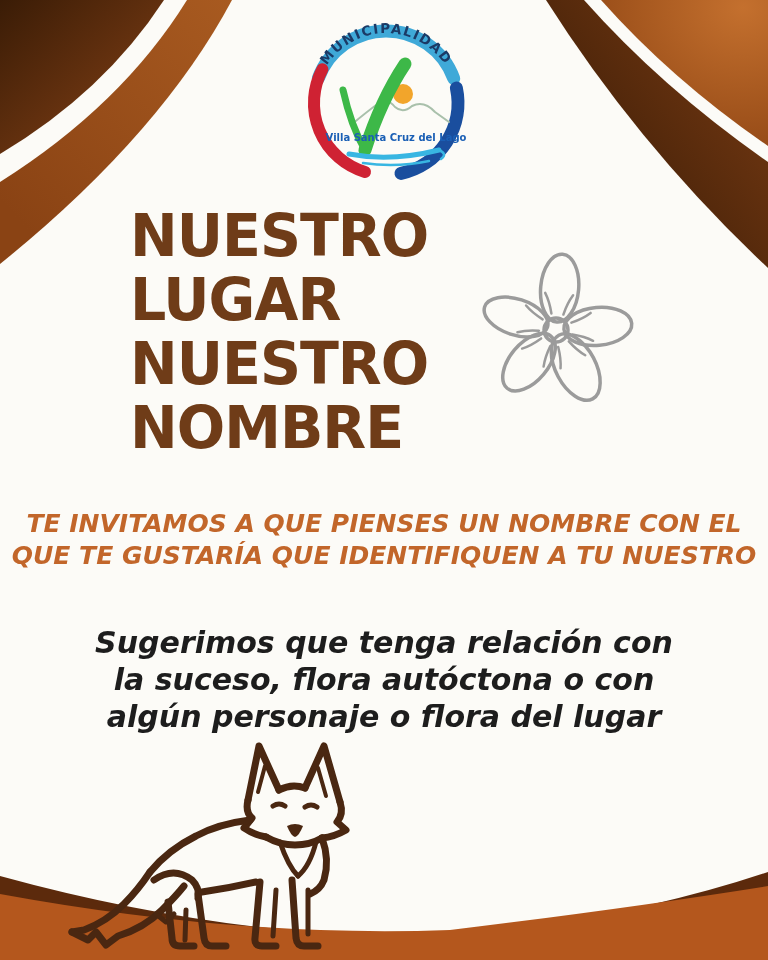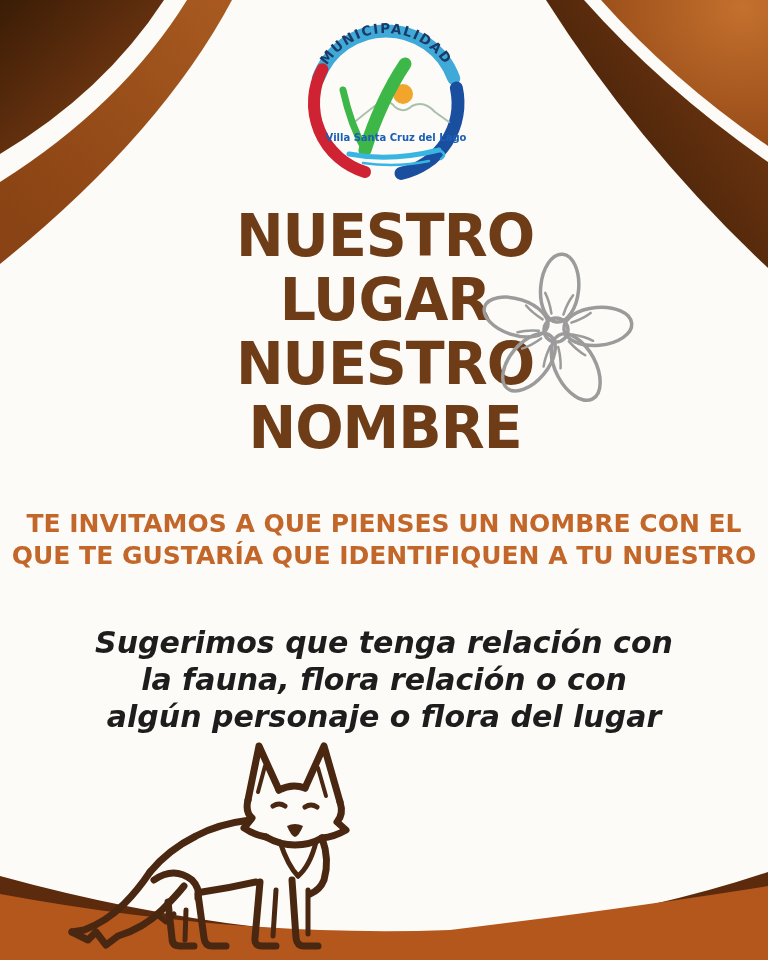--- a/index.html
+++ b/index.html
@@ -5,30 +5,30 @@
   html,body{margin:0;padding:0;}
   body{
     width:768px;height:960px;position:relative;overflow:hidden;
     background:var(--page_bg,#fcfbf7);
     font-family:"DejaVu Sans","Liberation Sans",sans-serif;
   }
   .abs{position:absolute;}
   
   .title-block{
     left:130px;top:203px;width:510px;
-    text-align:center;z-index:3;
+    text-align:left;z-index:3;
   }
   .title-line{
     font-size:57px;line-height:64px;font-weight:bold;
     letter-spacing:-1px;color:var(--title_color,#6f3c18);
     transform:scaleY(1.04);
   }
   
   .invite-block{
-    left:0;top:508px;width:768px;text-align:center;z-index:3;
+    left:0;top:508px;width:768px;text-align:center;z-index:3;font-style:italic;
   }
   .invite-line{
     font-size:25px;line-height:32px;font-weight:bold;
     color:var(--invite_color,#c2662a);letter-spacing:0px;white-space:nowrap;
   }
   
   .suggestion-block{
     left:0;top:624px;width:768px;text-align:center;z-index:3;
   }
   .suggestion-line{
@@ -155,21 +155,21 @@
   </g>
 </svg>
 
 <div class="abs invite-block">
   <div class="invite-line">TE INVITAMOS A QUE PIENSES UN NOMBRE CON EL</div>
   <div class="invite-line">QUE TE GUSTARÍA QUE IDENTIFIQUEN A TU NUESTRO</div>
 </div>
 
 <div class="abs suggestion-block">
   <div class="suggestion-line">Sugerimos que tenga relación con</div>
-  <div class="suggestion-line">la fauna, flora relación o con</div>
+  <div class="suggestion-line">la suceso, flora autóctona o con</div>
   <div class="suggestion-line">algún personaje o flora del lugar</div>
 </div>
 
 <svg class="abs wave" width="768" height="150" viewBox="0 0 768 150">
   <path d="M 0 66 Q 240 132 470 128 Q 650 102 768 62 L 768 150 L 0 150 Z" fill="var(--wave_dark,#5c2a0c)"></path>
   <path d="M 0 84 Q 240 128 450 120 Q 630 98 768 76 L 768 150 L 0 150 Z" fill="var(--wave_orange,#b4571d)"></path>
 </svg>
 
 <svg class="abs fox" width="312" height="218" viewBox="0 0 312 218">
   <g stroke="var(--fox_stroke,#4a2711)" fill="none" stroke-width="7" stroke-linecap="round" stroke-linejoin="round">

